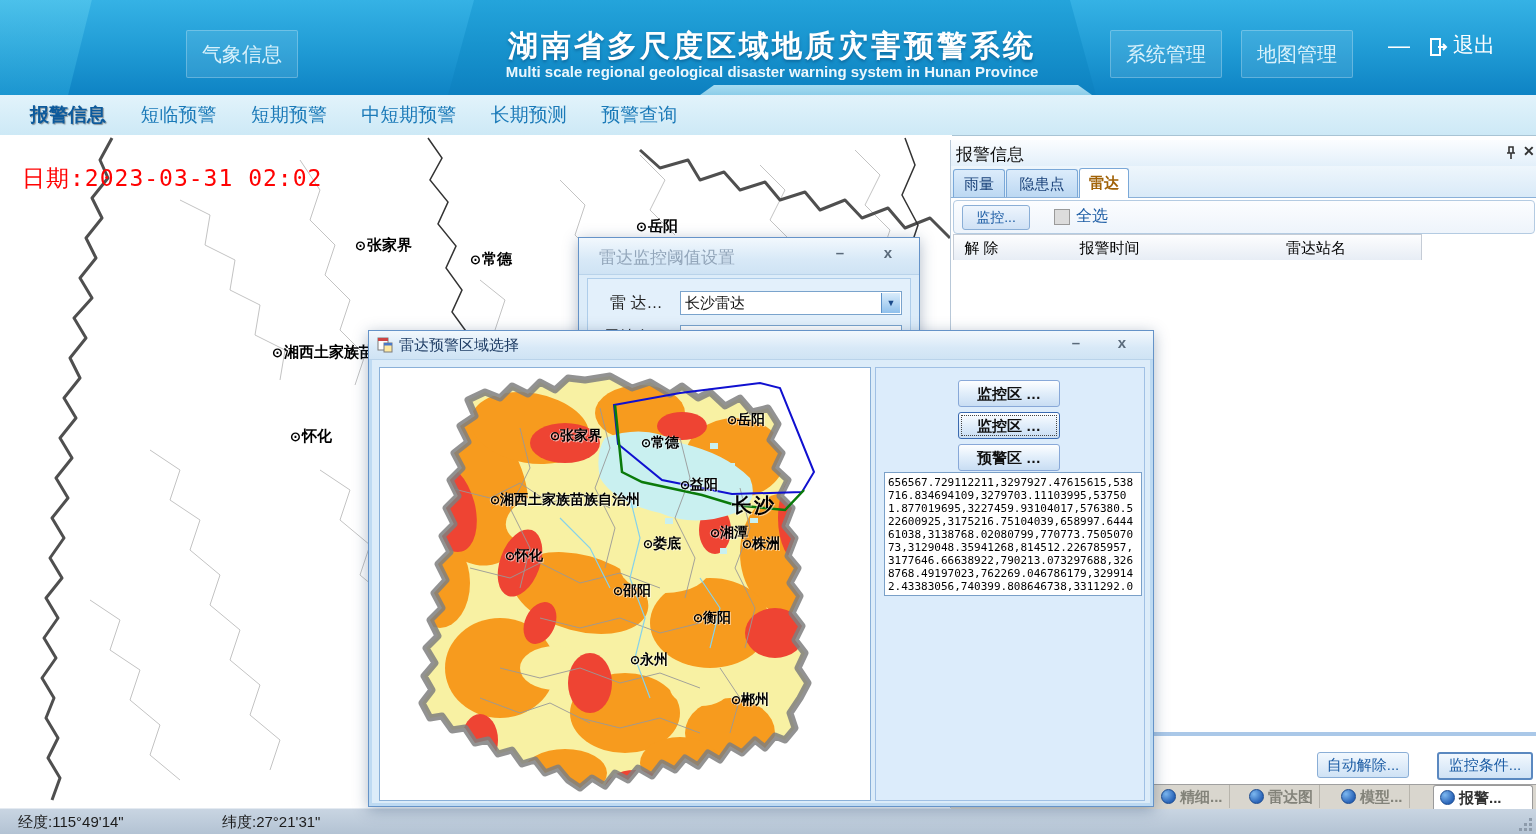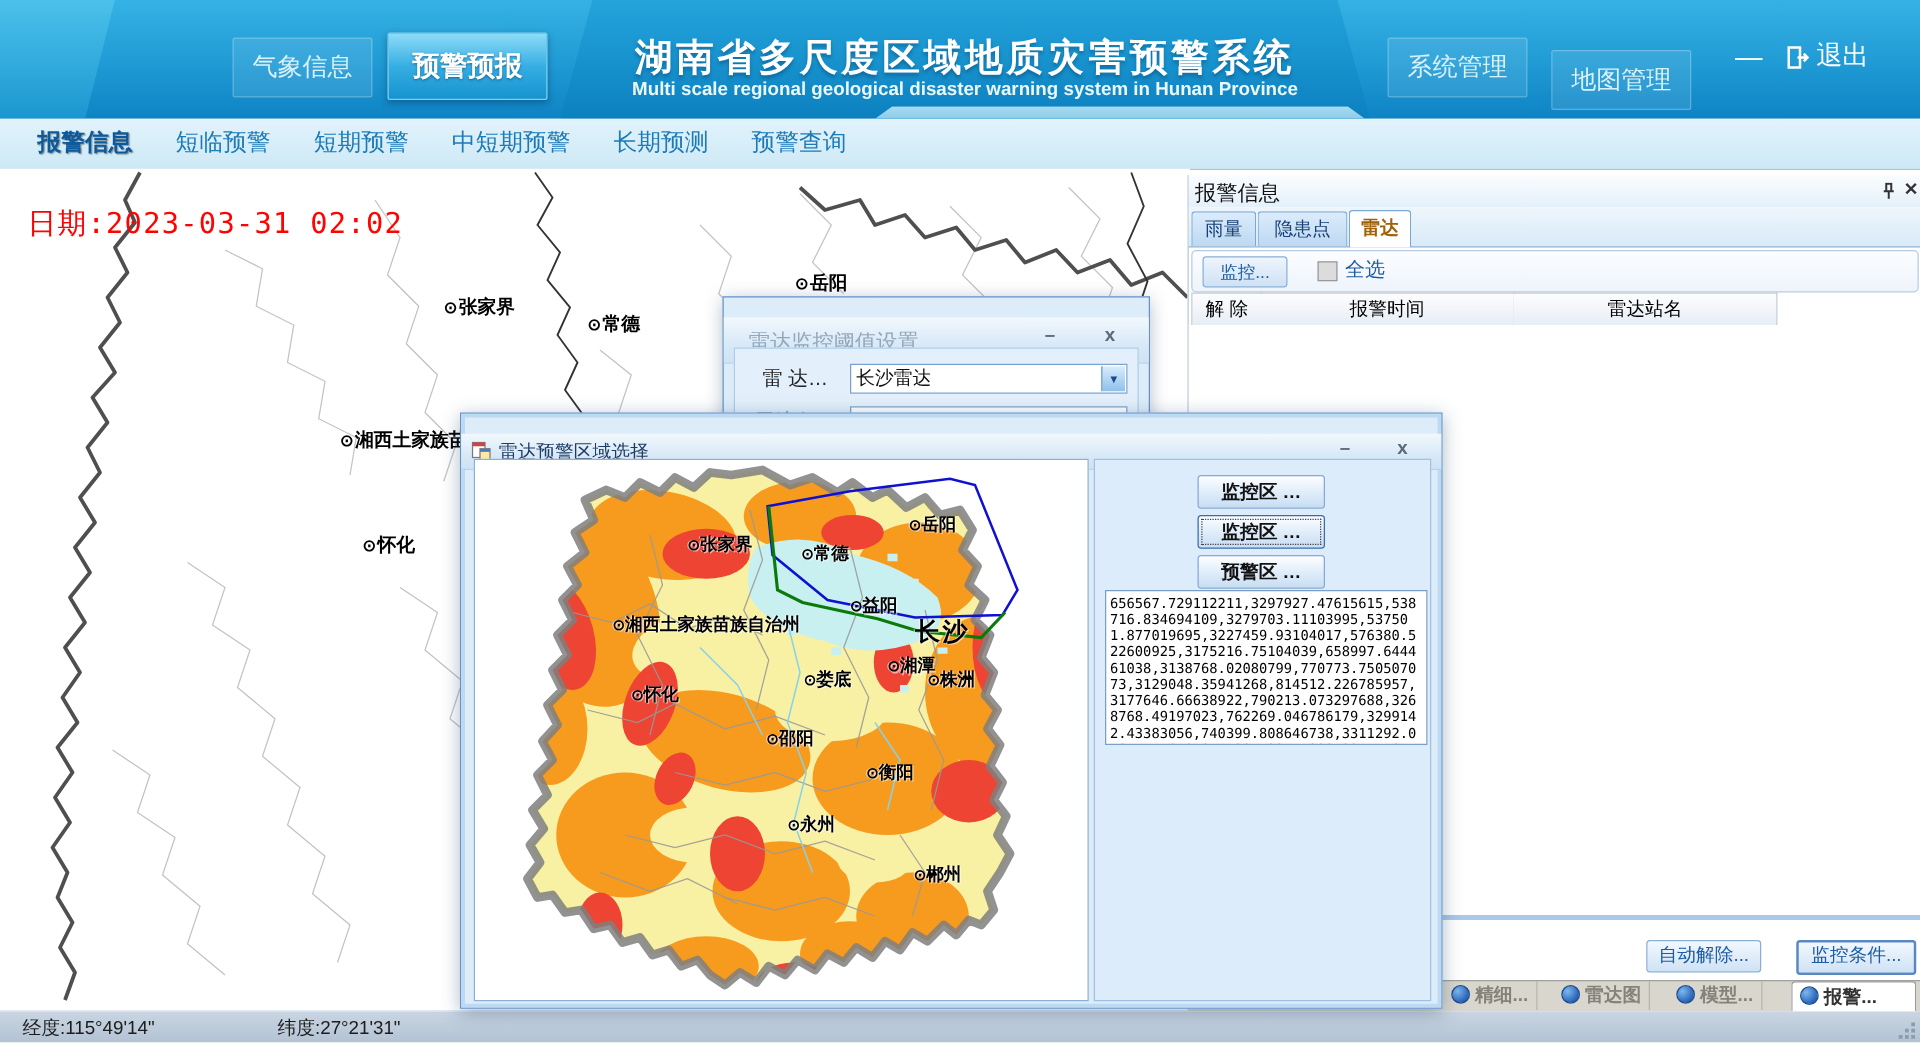--- a/index.html
+++ b/index.html
@@ -27,21 +27,21 @@
 
   
   #bgmap{left:0;top:135px;width:952px;height:673px;background:#fff;overflow:hidden;}
   #date-label{left:22px;top:28px;color:#ff0202;font-size:23px;font-family:"DejaVu Sans Mono",monospace;letter-spacing:1px;}
   .bg-label{position:absolute;font-size:15px;font-weight:bold;color:#000;white-space:nowrap;}
   .bg-label .mk{font-size:13px;margin-right:1px;}
 
   
   .dlg{background:#dcecf9;border:1px solid #6593c8;box-shadow:0 3px 14px rgba(30,60,100,.35);}
   .dlg-inner{position:absolute;inset:0;border:3px solid #bedaf2;pointer-events:none;}
-  .titlebar{position:absolute;left:0;top:16px;right:0;background:linear-gradient(180deg,#f2f8fd 0%,#d8e9f7 60%,#cfe3f4 100%);border-bottom:1px solid #b9d3ea;}
+  .titlebar{position:absolute;left:0;top:0;right:0;background:linear-gradient(180deg,#f2f8fd 0%,#d8e9f7 60%,#cfe3f4 100%);border-bottom:1px solid #b9d3ea;}
   .win-ctl{position:absolute;width:26px;text-align:center;color:#5a6a7a;font-size:15px;cursor:pointer;font-weight:bold;}
 
   
   #dlg-threshold{left:578px;top:237px;width:340px;height:210px;z-index:5;}
   #dlg-threshold .titlebar{height:36px;}
   #dlg-threshold .t-title{position:absolute;left:20px;top:8px;font-size:17px;color:#93a6ba;}
   #dlg-threshold .content{position:absolute;left:8px;top:40px;right:8px;bottom:6px;border:1px solid #aecdea;background:#e3f0fb;}
   .fld-label{position:absolute;font-size:16px;color:#222;}
   .fld{position:absolute;height:22px;background:#fff;border:1px solid #7aa3cc;font-size:15px;color:#111;padding:0 4px;line-height:22px;}
   .combo-arrow{position:absolute;right:1px;top:1px;width:18px;height:20px;background:linear-gradient(180deg,#d9ecfb,#8fc0ec);border-left:1px solid #5a90c8;text-align:center;font-size:9px;color:#1a4a8a;line-height:20px;cursor:pointer;}
@@ -94,23 +94,22 @@
 
 <div id="app">
 
   <div id="header" class="abs">
     <div class="wedge abs"></div>
     <div id="banner" class="abs"></div>
     <div id="banner-tab" class="abs"></div>
     <div class="main-title abs">湖南省多尺度区域地质灾害预警系统</div>
     <div class="sub-title abs">Multi scale regional geological disaster warning system in Hunan Province</div>
     <div class="hbtn abs" style="left:186px;top:30px;width:110px;">气象信息</div>
-    <div class="hbtn active abs" style="left:310px;top:26px;width:126px;">预警预报</div>
     <div class="hbtn abs" style="left:1110px;top:30px;width:110px;">系统管理</div>
-    <div class="hbtn abs" style="left:1241px;top:40px;width:110px;">地图管理</div>
+    <div class="hbtn abs" style="left:1241px;top:30px;width:110px;">地图管理</div>
     <div id="btn-min" class="abs">—</div>
     <div id="exit-group" class="abs">
       <svg width="20" height="20" viewBox="0 0 20 20">
           <path d="M3 2 h9 v16 h-9 z" fill="none" stroke="#fff" stroke-width="2"></path>
           <path d="M10 10 h8 m-3 -3 l3 3 l-3 3" fill="none" stroke="#fff" stroke-width="2"></path>
         </svg><span>退出</span>
     </div>
   </div>
 
   <div id="nav2" class="abs">

